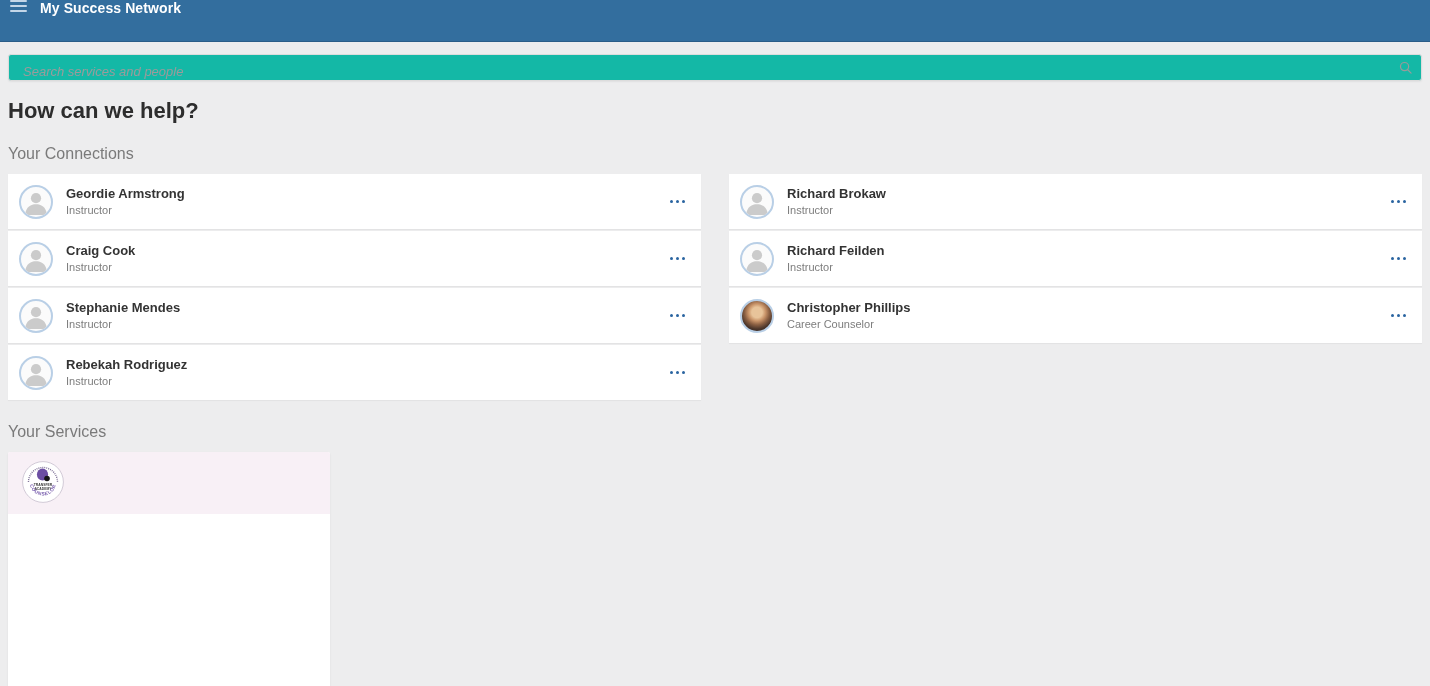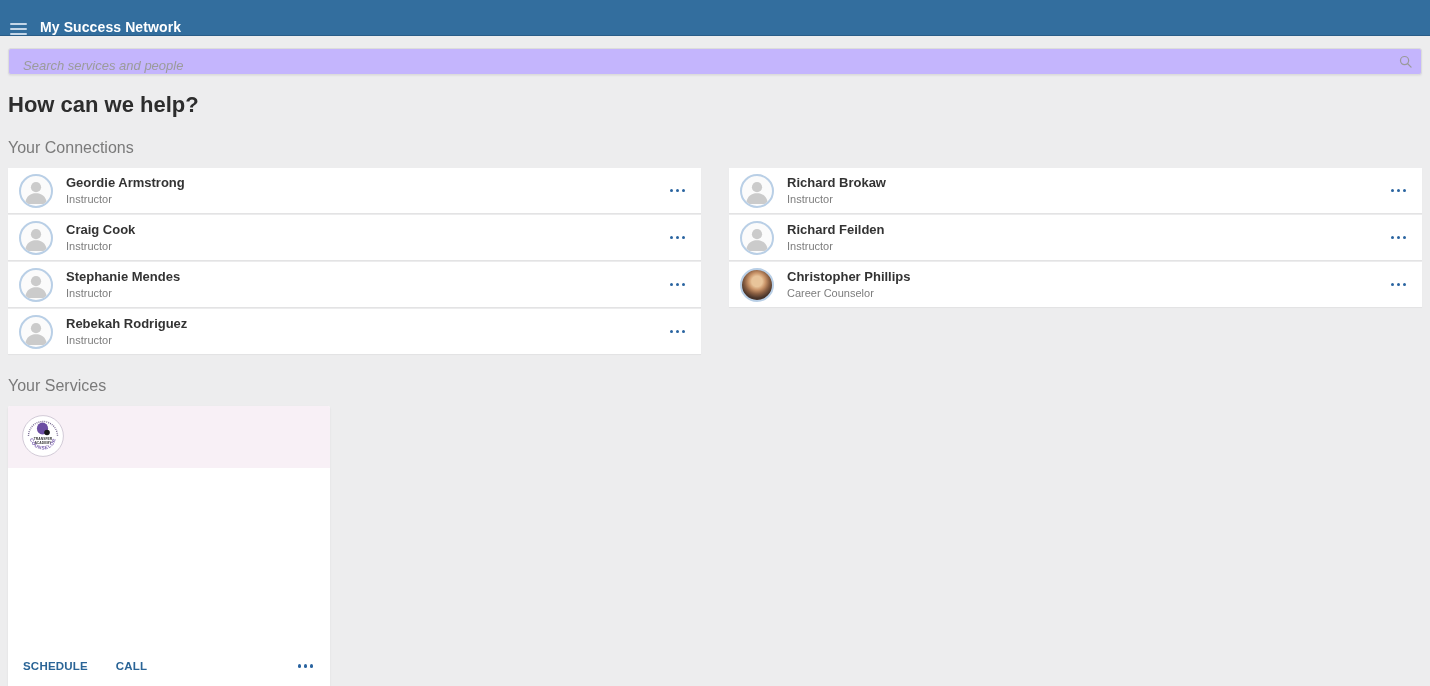--- a/index.html
+++ b/index.html
@@ -5,50 +5,50 @@
   * { margin:0; padding:0; box-sizing:border-box; }
   html,body { width:1430px; height:686px; overflow:hidden; }
   body {
     font-family:"Liberation Sans", sans-serif;
     background:#ededee;
     position:relative;
   }
 
   
   .app-header {
-    height:36px; background:#336e9e;
+    height:42px; background:#336e9e;
     border-bottom:1px solid #2a5d88;
-    display:flex; align-items:flex-end; padding:0 10px;
+    display:flex; align-items:flex-start; padding:0 10px;
   }
   .hamburger { width:17px; display:flex; flex-direction:column; gap:3px; cursor:pointer; margin-right:13px; }
   .hamburger span { display:block; height:2px; background:#c3d6e8; border-radius:1px; }
   .app-title { color:#ffffff; font-size:14px; font-weight:bold; letter-spacing:.1px; }
 
   
   .search-wrap { margin:12px 8px 0 8px; position:relative; }
   .search-input {
     width:100%; height:27px; border:1px solid #dcdcdc; border-radius:3px;
-    background:#c4b5fd; padding:8px 34px 0 14px; font-size:13px; color:#444;
+    background:#14b8a6; padding:8px 34px 0 14px; font-size:13px; color:#444;
     box-shadow:0 1px 2px rgba(0,0,0,.06); outline:none;
     font-family:"Liberation Sans", sans-serif;
   }
   .search-input::placeholder { font-style:italic; color:#9b9b9b; }
   .search-icon { position:absolute; right:10px; top:7px; width:13px; height:13px; }
 
   
   .page-heading { margin:17px 8px 0 8px; font-size:22px; font-weight:700; color:#2d2d2d; }
   .section-label { margin:21px 8px 0 8px; font-size:16px; color:#7a7a7a; }
 
   
   .connections-grid {
     margin:11px 8px 0 8px;
     display:grid; grid-template-columns:1fr 1fr; column-gap:28px; align-items:start;
   }
   .conn-row {
-    height:45px; background:#ffffff; margin-bottom:2px;
+    height:55px; background:#ffffff; margin-bottom:2px;
     display:flex; align-items:center; padding:0 14px 0 11px;
     box-shadow:0 1px 1px rgba(0,0,0,.04);
   }
   .avatar {
     width:34px; height:34px; border-radius:50%;
     border:2px solid #b9cfe6; background:#fbfbfb;
     overflow:hidden; flex:0 0 auto; margin-right:13px;
   }
   .avatar svg { display:block; }
   .avatar.photo {

